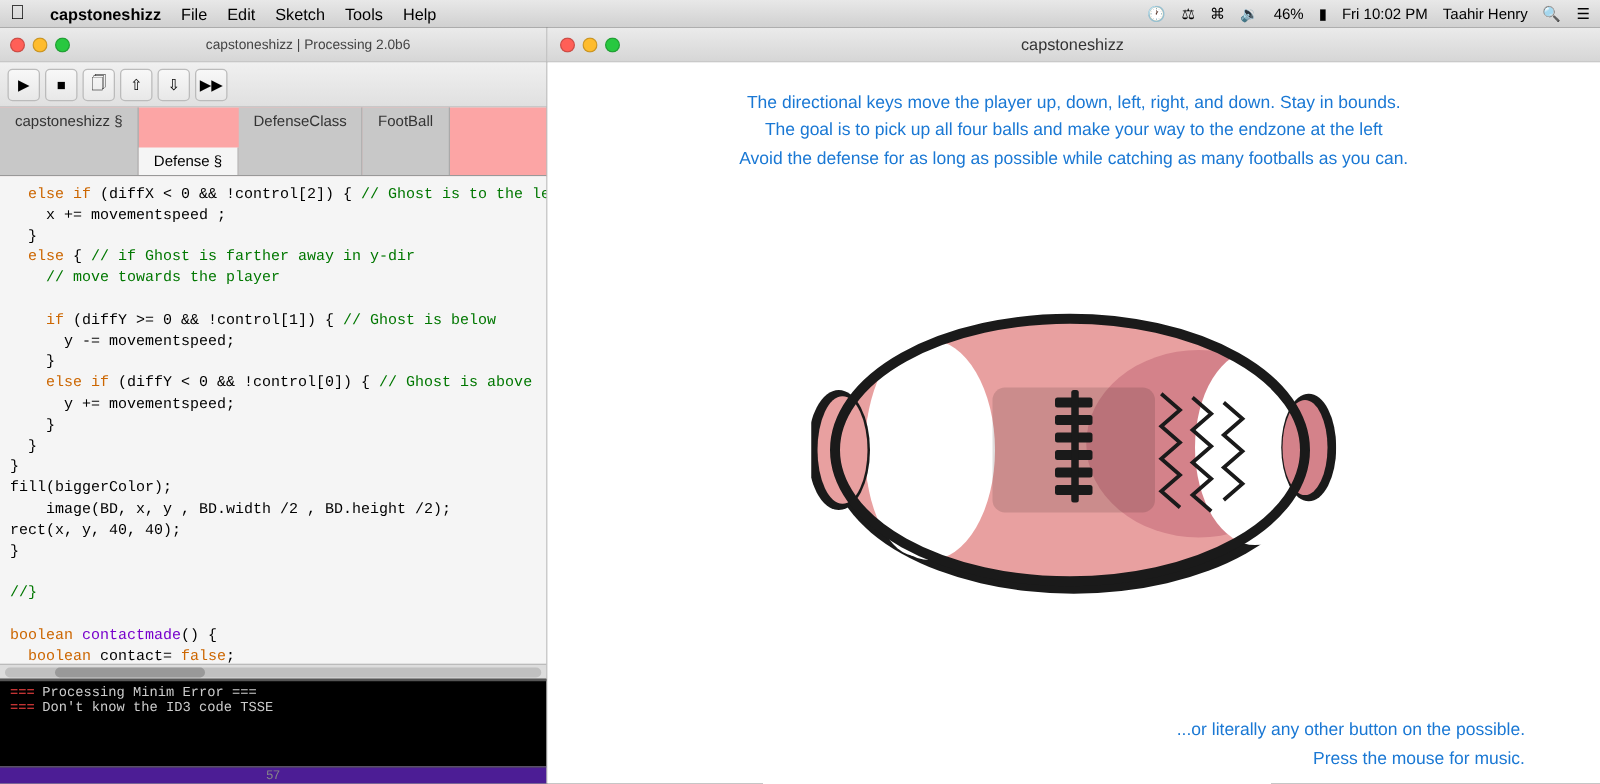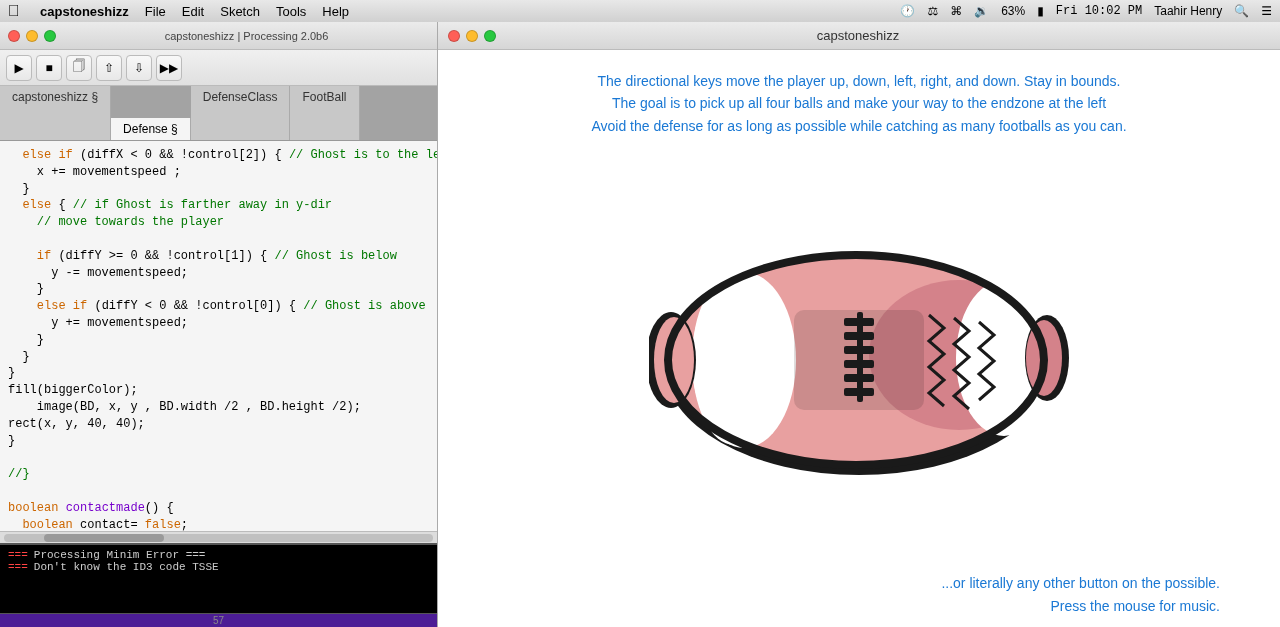--- a/index.html
+++ b/index.html
@@ -21,21 +21,21 @@
       height: 22px;
       padding: 0 8px;
       gap: 16px;
       font-size: 13px;
       color: #000;
       flex-shrink: 0;
     }
     .menu-bar .apple-logo { font-size: 16px; margin-right: 4px; }
     .menu-bar .menu-items { display: flex; gap: 16px; }
     .menu-bar .menu-right { margin-left: auto; display: flex; align-items: center; gap: 12px; font-size: 12px; }
-    .menu-bar .time { font-weight: 500; font-family: Liberation Mono, monospace; }
+    .menu-bar .time { font-weight: 500; }
 
     
     .main-area {
       display: flex;
       flex: 1;
       overflow: hidden;
     }
 
     
     .code-panel {
@@ -89,21 +89,21 @@
       border: 1px solid #bbb;
       border-radius: 4px;
       display: flex; align-items: center; justify-content: center;
       cursor: pointer;
       font-size: 12px;
     }
 
     
     .tabs {
       display: flex;
-      background: #a3a3a3;
+      background: #fca5a5;
       border-bottom: 1px solid #999;
     }
     .tab {
       padding: 4px 12px;
       font-size: 12px;
       cursor: pointer;
       border-right: 1px solid #aaa;
       background: #c8c8c8;
       color: #333;
       white-space: nowrap;
@@ -187,21 +187,20 @@
       font-size: 13px;
       font-weight: 500;
       color: #333;
     }
 
     .game-content {
       flex: 1;
       background: #ffffff;
       display: flex;
       flex-direction: column;
-      align-items: center;
       padding: 20px 40px 10px;
       position: relative;
     }
 
     .game-instructions {
       text-align: center;
       color: #1a78d4;
       font-size: 14px;
       line-height: 1.6;
       margin-bottom: 20px;
@@ -260,21 +259,21 @@
     <span>Edit</span>
     <span>Sketch</span>
     <span>Tools</span>
     <span>Help</span>
   </div>
   <div class="menu-right">
     <span>🕐</span>
     <span>⚖</span>
     <span>⌘</span>
     <span>🔉</span>
-    <span>63%</span>
+    <span>46%</span>
     <span>▮</span>
     <span class="time">Fri 10:02 PM</span>
     <span>Taahir Henry</span>
     <span>🔍</span>
     <span>☰</span>
   </div>
 </div>
 
 <div class="main-area">
 

